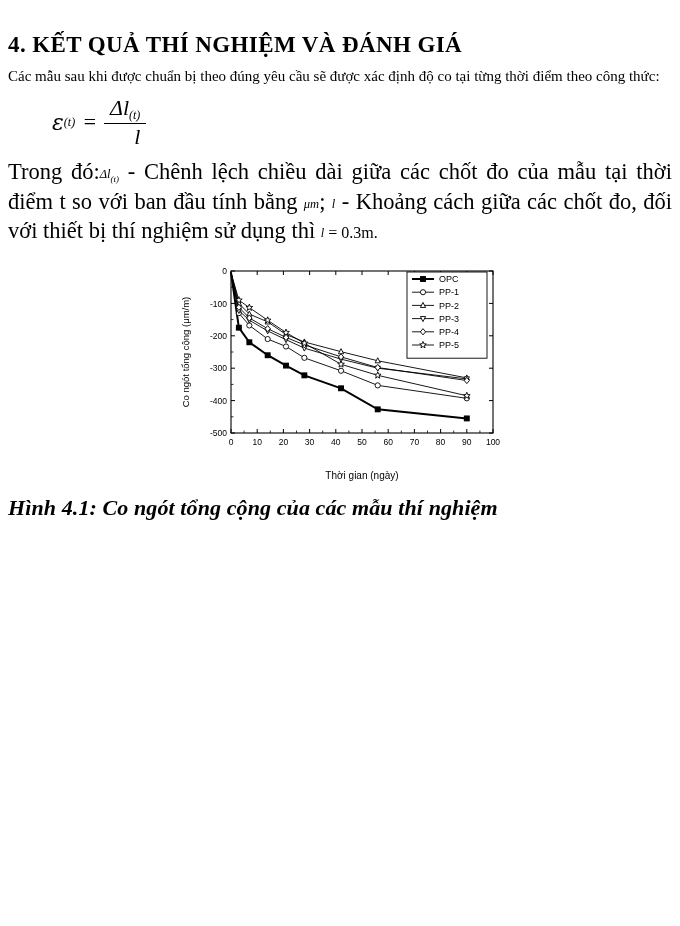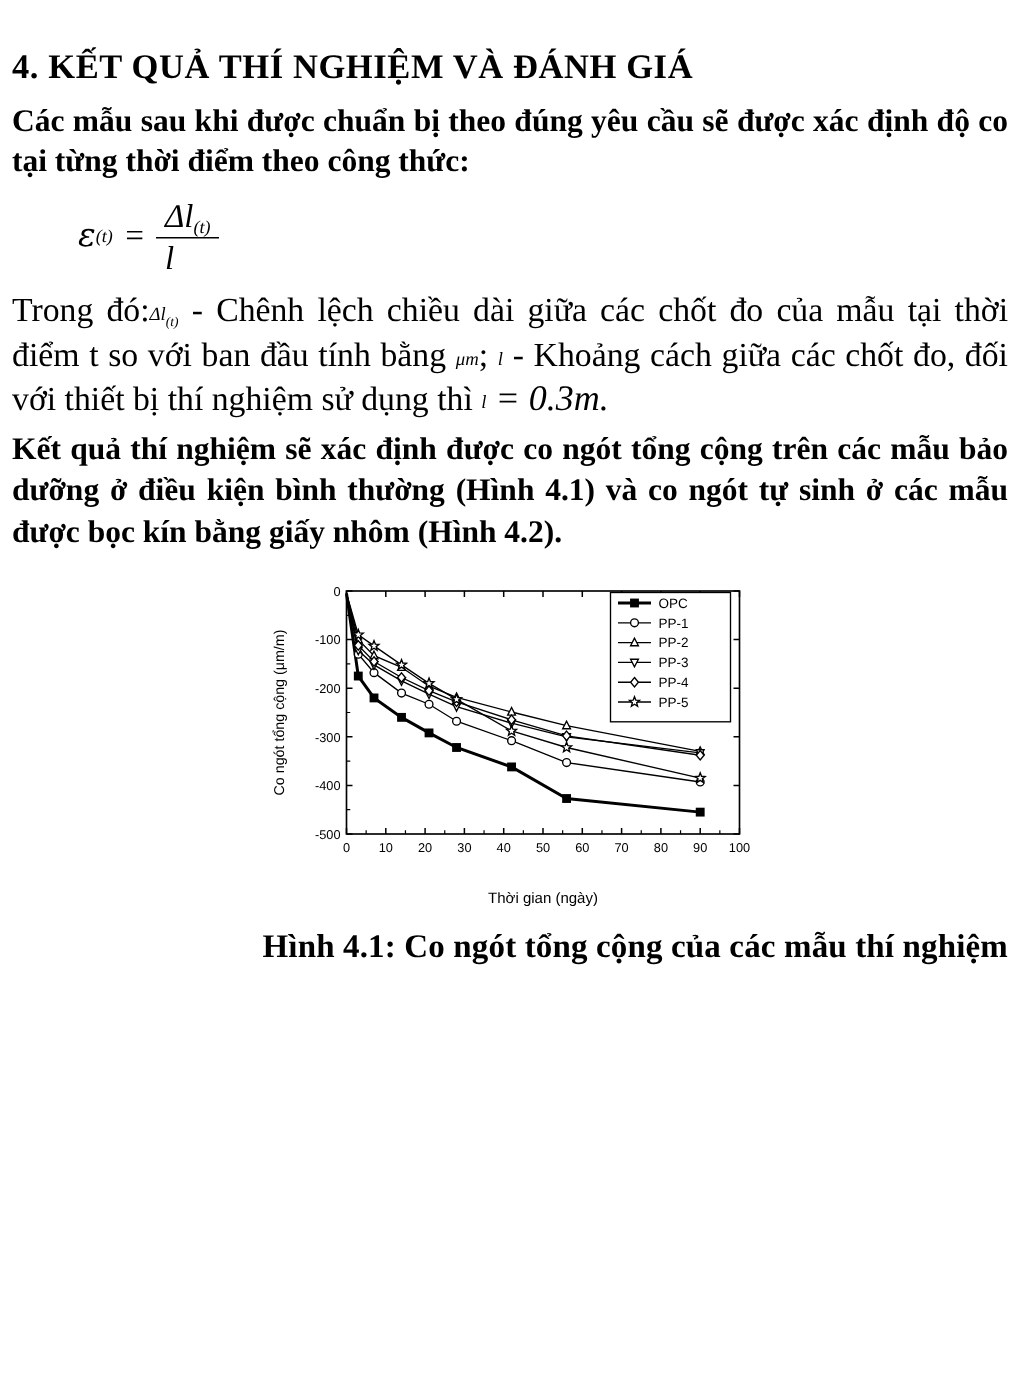--- a/index.html
+++ b/index.html
@@ -25,81 +25,82 @@
 
   h1.heading{
     font-size:23px;
     font-weight:bold;
     letter-spacing:.4px;
     margin:0 0 9px 0;
     line-height:1.12;
   }
 
   p.body{
-    font-size:21px;
+    font-size:15px;
     line-height:1.30;
     margin:0 0 2px 0;
     text-align:justify;
     text-justify:inter-word;
-    -webkit-hyphens:none;hyphens:none;font-weight:bold;
+    -webkit-hyphens:none;hyphens:none;
   }
   p.body:last-of-type{margin-bottom:0;}
 
   
   .formula{
     margin:7px 0 6px 44px;
     font-size:21px;
     font-style:italic;
     display:flex;
     align-items:center;
     height:58px;
   }
   .eps{font-family:"DejaVu Serif",serif;font-style:italic;font-size:22px;}
   .sub{font-size:12px;vertical-align:-4px;font-style:italic;}
   .eq{margin:0 7px;font-style:italic;font-size:22px;}
   .frac{
     display:inline-block;
-    text-align:left;
+    text-align:right;
     vertical-align:middle;
     line-height:1.05;
   }
   .frac .num{display:block;padding:0 6px 1px 6px;font-size:22px;font-style:italic;}
   .frac .bar{display:block;border-top:1.6px solid #000;height:0;}
   .frac .den{display:block;padding:1px 6px 0 6px;font-size:22px;font-style:italic;}
 
   
   .whereblock{
     font-size:22.5px;
     line-height:1.30;
     text-align:justify;
     margin:0 0 4px 0;
   }
   .whereblock .ital{}
   .tiny{font-size:12.5px;font-style:italic;vertical-align:1px;}
   .tinysub{font-size:9px;vertical-align:-3px;font-style:italic;}
-  .lnum{font-style:italic;font-size:24px;}
+  .lnum{font-size:16px;}
 
   
   .figure{
     margin:12px 0 0 0;
     display:flex;
     justify-content:center;
   }
   .chart-box{
     position:relative;
     width:330px;
     height:228px;
     background:#fff;
   }
   svg.chart{display:block;}
 
   .caption{
-    text-align:right;
+    text-align:left;
     font-size:22px;
     font-weight:bold;
+    font-style:italic;
     margin-top:10px;
     letter-spacing:.1px;
   }
 </style>
 </head>
 <body>
 
 <div class="page">
   <div class="inner">
 
@@ -116,21 +117,20 @@
         <span class="bar"></span>
         <span class="den">l</span>
       </span>
     </div>
 
     <div class="whereblock">
       <span class="ital">Trong đó:</span><span class="tiny">Δl</span><span class="tinysub">(t)</span><span> - Chênh lệch chiều dài giữa các chốt đo của mẫu tại thời điểm t so với ban đầu tính bằng </span><span class="tiny">μm</span><span>; </span><span class="tiny">l</span><span> - Khoảng cách giữa các chốt đo, đối với thiết bị thí nghiệm sử dụng thì </span><span class="tiny">l</span><span class="lnum"> = 0.3m.</span>
     </div>
 
 
-    <p class="body">Kết quả thí nghiệm sẽ xác định được co ngót tổng cộng trên các mẫu bảo dưỡng ở điều kiện bình thường (Hình 4.1) và co ngót tự sinh ở các mẫu được bọc kín bằng giấy nhôm (Hình 4.2).</p>
 
     <div class="figure">
       <div class="chart-box">
         <svg class="chart" id="chart-svg" width="330" height="228" viewBox="0 0 330 228">
             <rect x="56" y="14" width="262" height="162" fill="none" stroke="#000" stroke-width="1.1"></rect>
             <line x1="56" y1="176" x2="56" y2="172" stroke="#000" stroke-width="1"></line>
             <line x1="56" y1="14" x2="56" y2="18" stroke="#000" stroke-width="1"></line>
             <text x="56" y="188" font-size="8.5" font-family="&quot;Liberation Sans&quot;, sans-serif" fill="#000" text-anchor="middle">0</text>
             <line x1="82.2" y1="176" x2="82.2" y2="172" stroke="#000" stroke-width="1"></line>
             <line x1="82.2" y1="14" x2="82.2" y2="18" stroke="#000" stroke-width="1"></line>

